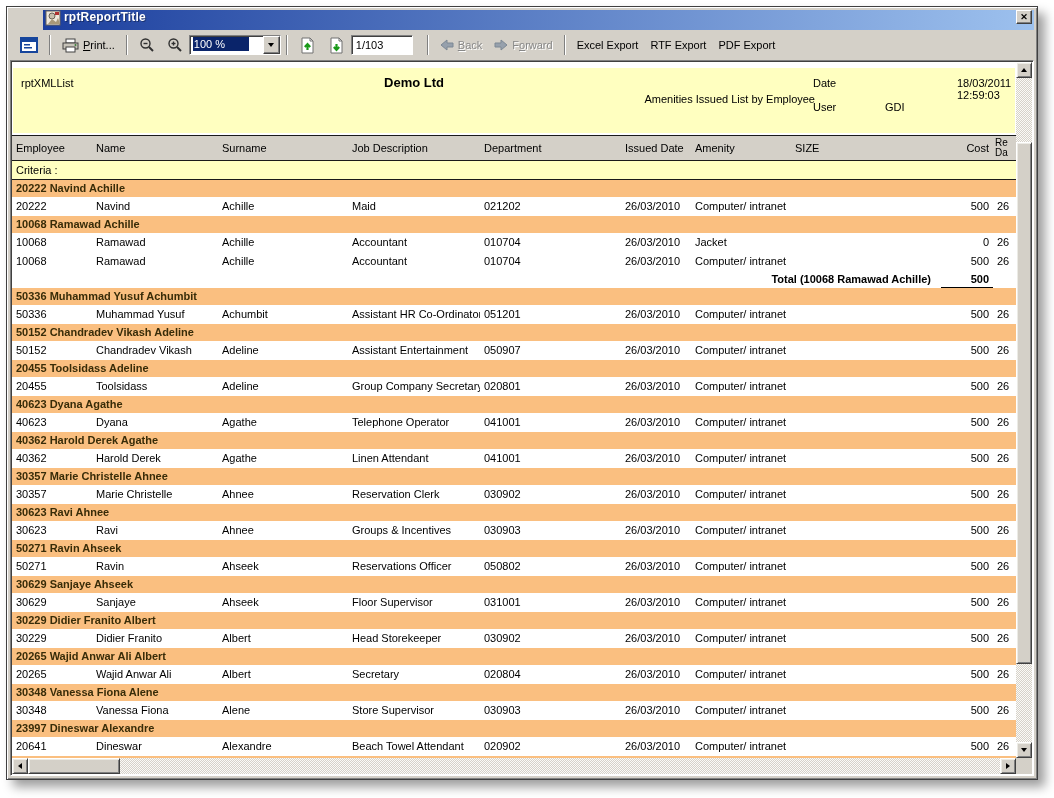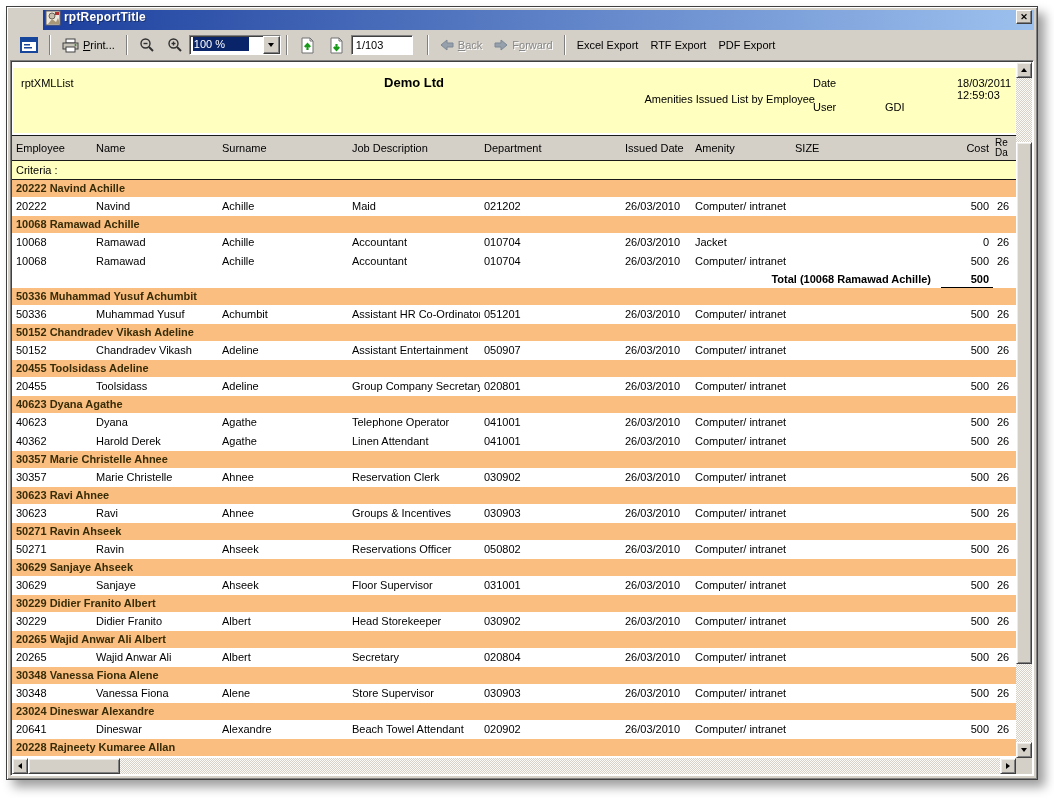--- a/index.html
+++ b/index.html
@@ -338,20 +338,23 @@
               <td>Dyana</td>
               <td>Agathe</td>
               <td>Telephone Operator</td>
               <td>041001</td>
               <td>26/03/2010</td>
               <td>Computer/ intranet</td>
               <td></td>
               <td class="r">500</td>
               <td>26</td>
             </tr>
+            <tr class="grp">
+              <td colspan="10">40362 Harold Derek Agathe</td>
+            </tr>
             <tr class="det">
               <td>40362</td>
               <td>Harold Derek</td>
               <td>Agathe</td>
               <td>Linen Attendant</td>
               <td>041001</td>
               <td>26/03/2010</td>
               <td>Computer/ intranet</td>
               <td></td>
               <td class="r">500</td>
@@ -456,21 +459,21 @@
               <td>Alene</td>
               <td>Store Supervisor</td>
               <td>030903</td>
               <td>26/03/2010</td>
               <td>Computer/ intranet</td>
               <td></td>
               <td class="r">500</td>
               <td>26</td>
             </tr>
             <tr class="grp">
-              <td colspan="10">23024 Dineswar Alexandre</td>
+              <td colspan="10">23997 Dineswar Alexandre</td>
             </tr>
             <tr class="det">
               <td>20641</td>
               <td>Dineswar</td>
               <td>Alexandre</td>
               <td>Beach Towel Attendant</td>
               <td>020902</td>
               <td>26/03/2010</td>
               <td>Computer/ intranet</td>
               <td></td>

